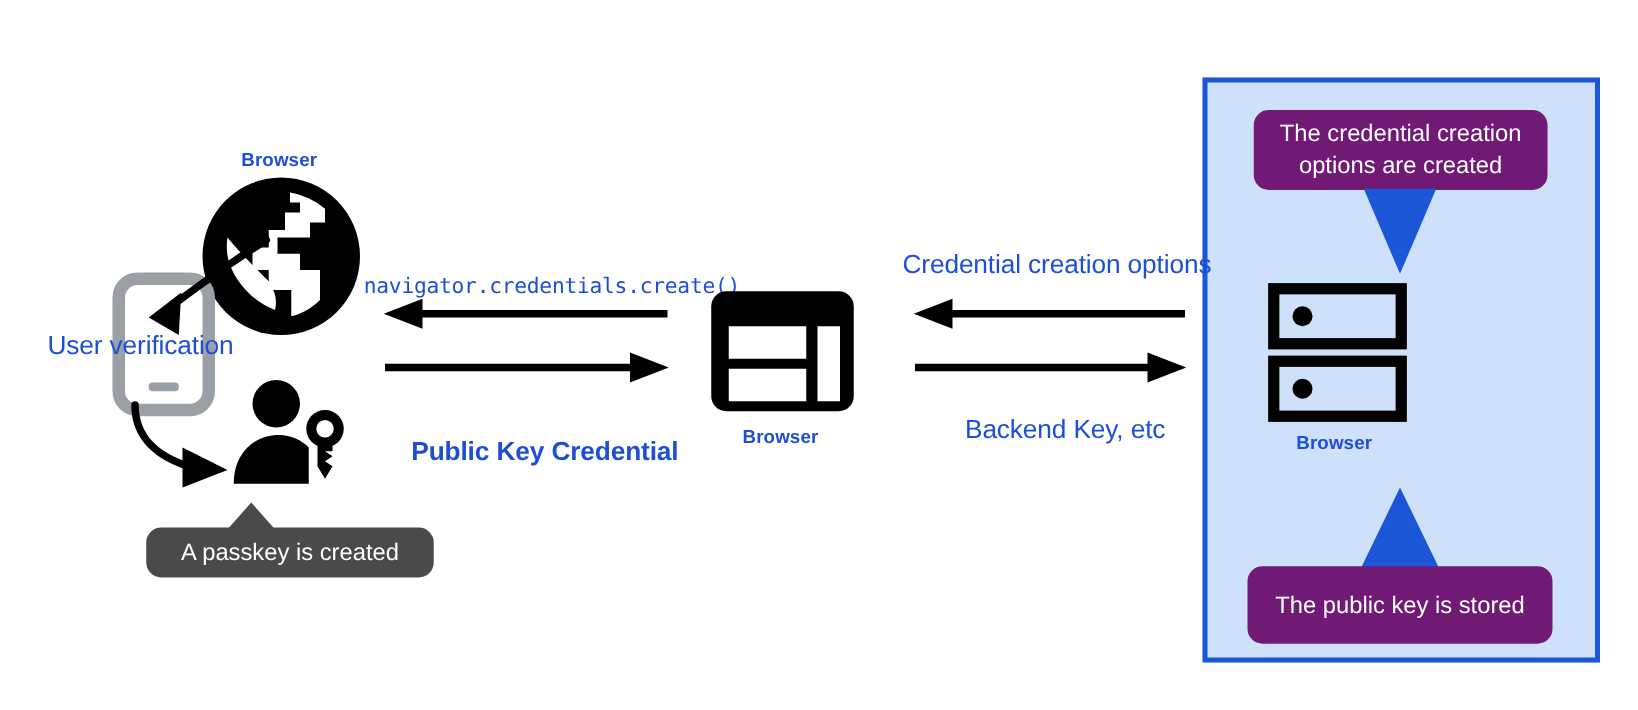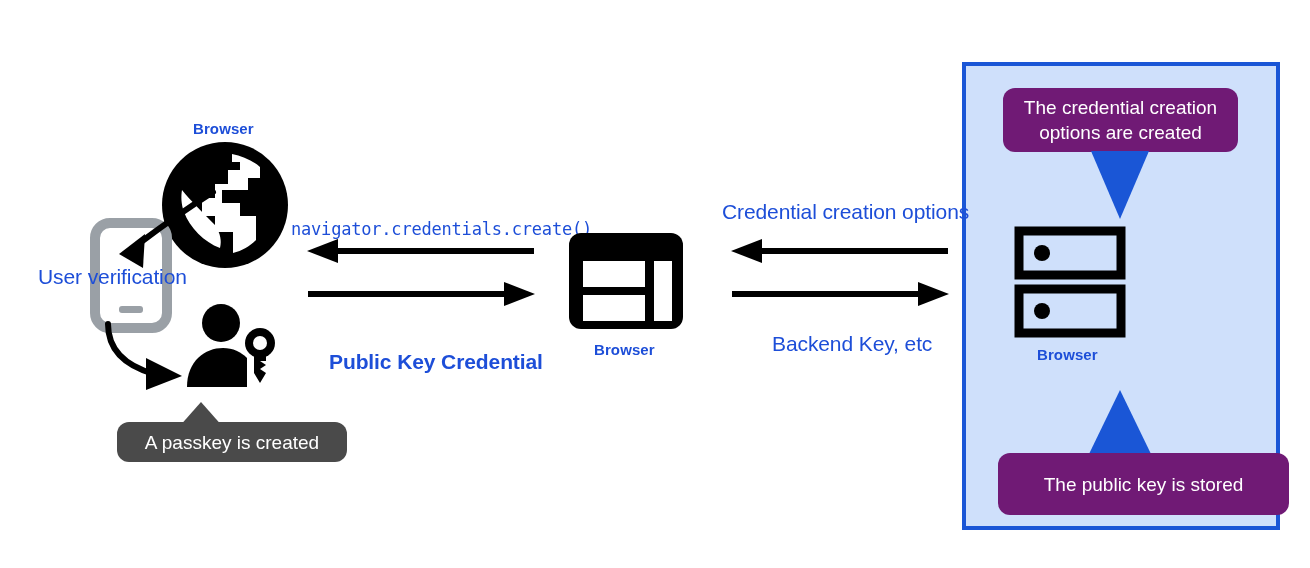--- a/index.html
+++ b/index.html
@@ -204,15 +204,15 @@
     <svg width="108" height="110" viewBox="0 0 108 110">
       <rect x="3" y="3" width="102" height="44" fill="none" stroke="#000000" stroke-width="9"></rect>
       <circle cx="26" cy="25" r="8" fill="#000000"></circle>
       <rect x="3" y="61" width="102" height="44" fill="none" stroke="#000000" stroke-width="9"></rect>
       <circle cx="26" cy="83" r="8" fill="#000000"></circle>
     </svg>
   </div>
   <div class="label label-bold" style="left:1037px; top:346px;">Browser</div>
 
   <div class="callout-tail tail-up-blue" style="left:1089px; top:390px;"></div>
-  <div class="callout callout-blue" style="left:998px; top:453px; width:291px; height:62px;">The public key is stored</div>
+  <div class="callout callout-blue" style="left:998px; top:453px; width:244px; height:62px;">The public key is stored</div>
 
 </div>
 
 </body></html>

